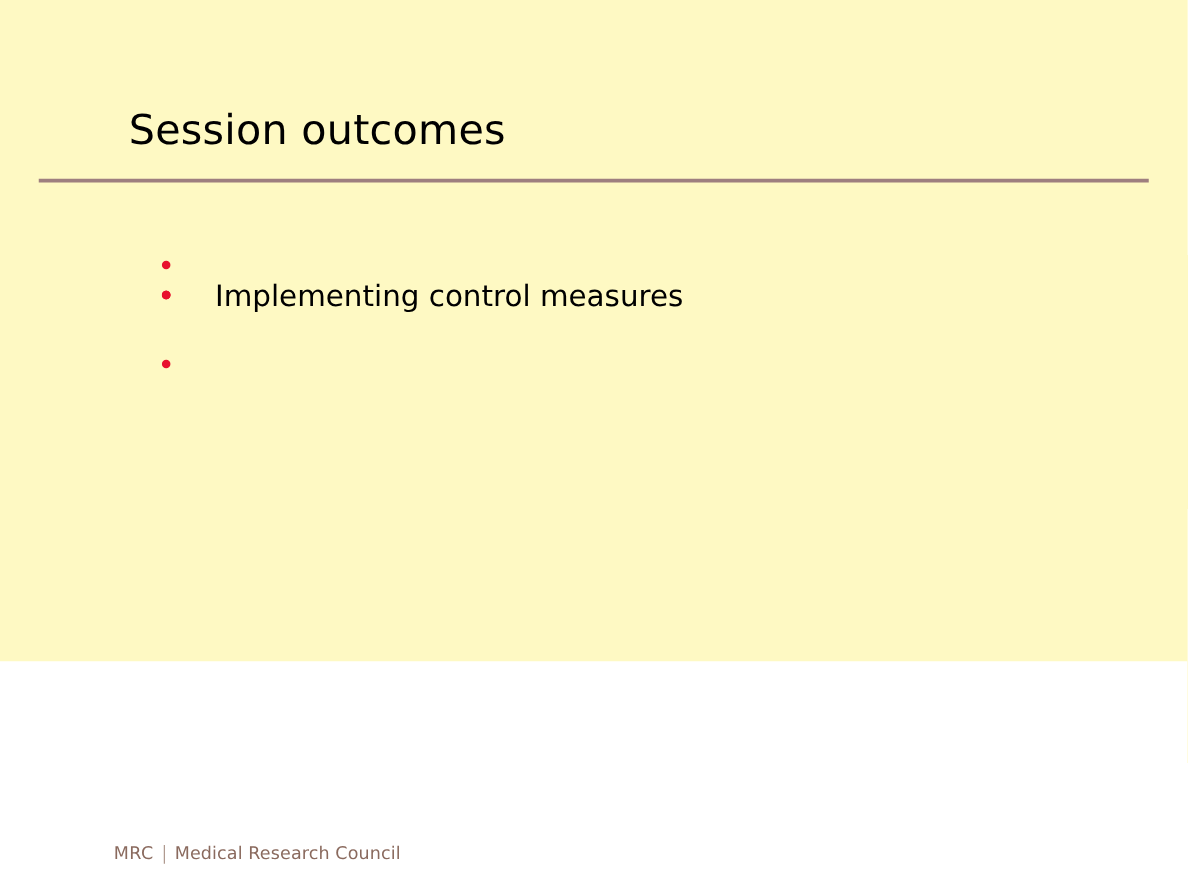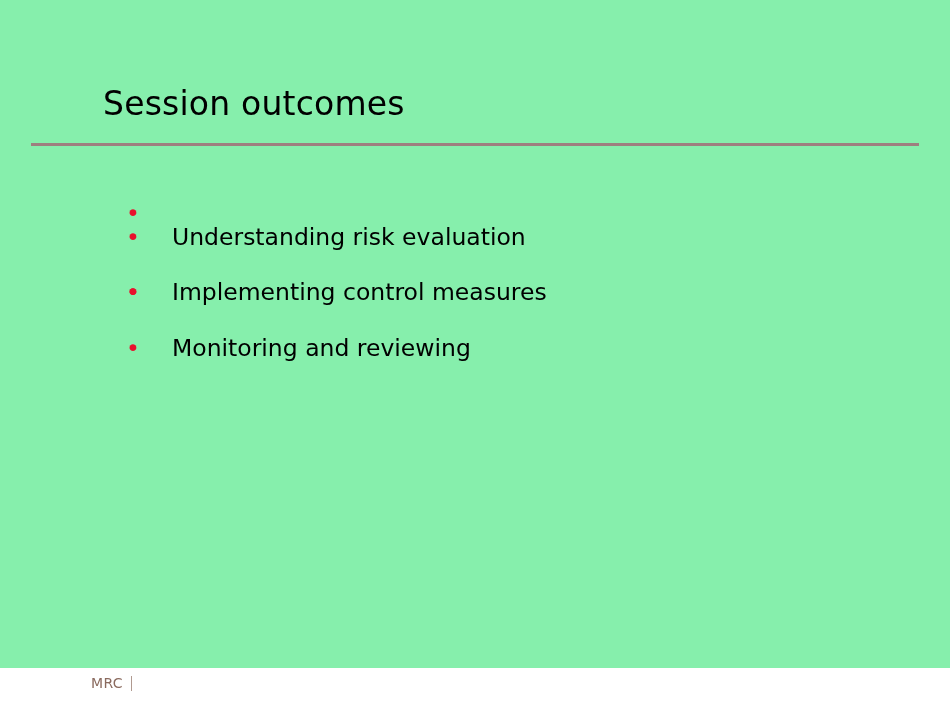--- a/index.html
+++ b/index.html
@@ -9,22 +9,22 @@
   body {
     width: 950px;
     height: 713px;
     background: #ffffff;
     font-family: "DejaVu Sans", sans-serif;
     overflow: hidden;
   }
   .slide {
     position: relative;
     width: 950px;
-    height: 668px;
-    background: #86efac;
+    height: 529px;
+    background: #fef9c3;
     box-sizing: border-box;
   }
   .slide-title {
     position: absolute;
     left: 103px;
     top: 86px;
     font-size: 33px;
     color: #000000;
     letter-spacing: 0.2px;
     font-weight: normal;
@@ -111,34 +111,33 @@
   <div class="slide-title">Session outcomes</div>
 
   <div class="title-rule"></div>
 
   <ul class="bullet-list">
     <li class="bullet-item">
       <span class="bullet-dot">•</span>
     </li>
     <li class="bullet-item">
       <span class="bullet-dot">•</span>
-      <span>Understanding risk evaluation</span>
     </li>
     <li class="bullet-item">
       <span class="bullet-dot">•</span>
     </li>
     <li class="bullet-item">
       <span class="bullet-dot">•</span>
       <span>Implementing control measures</span>
     </li>
     <li class="bullet-item">
       <span class="bullet-dot">•</span>
-      <span>Monitoring and reviewing</span>
     </li>
   </ul>
 
   <div class="footer-logo">
     <span class="logo-mark">MRC</span>
     <span class="logo-divider"></span>
+    <span class="logo-text">Medical Research Council</span>
   </div>
 
 
 </div>
 
 </body></html>

